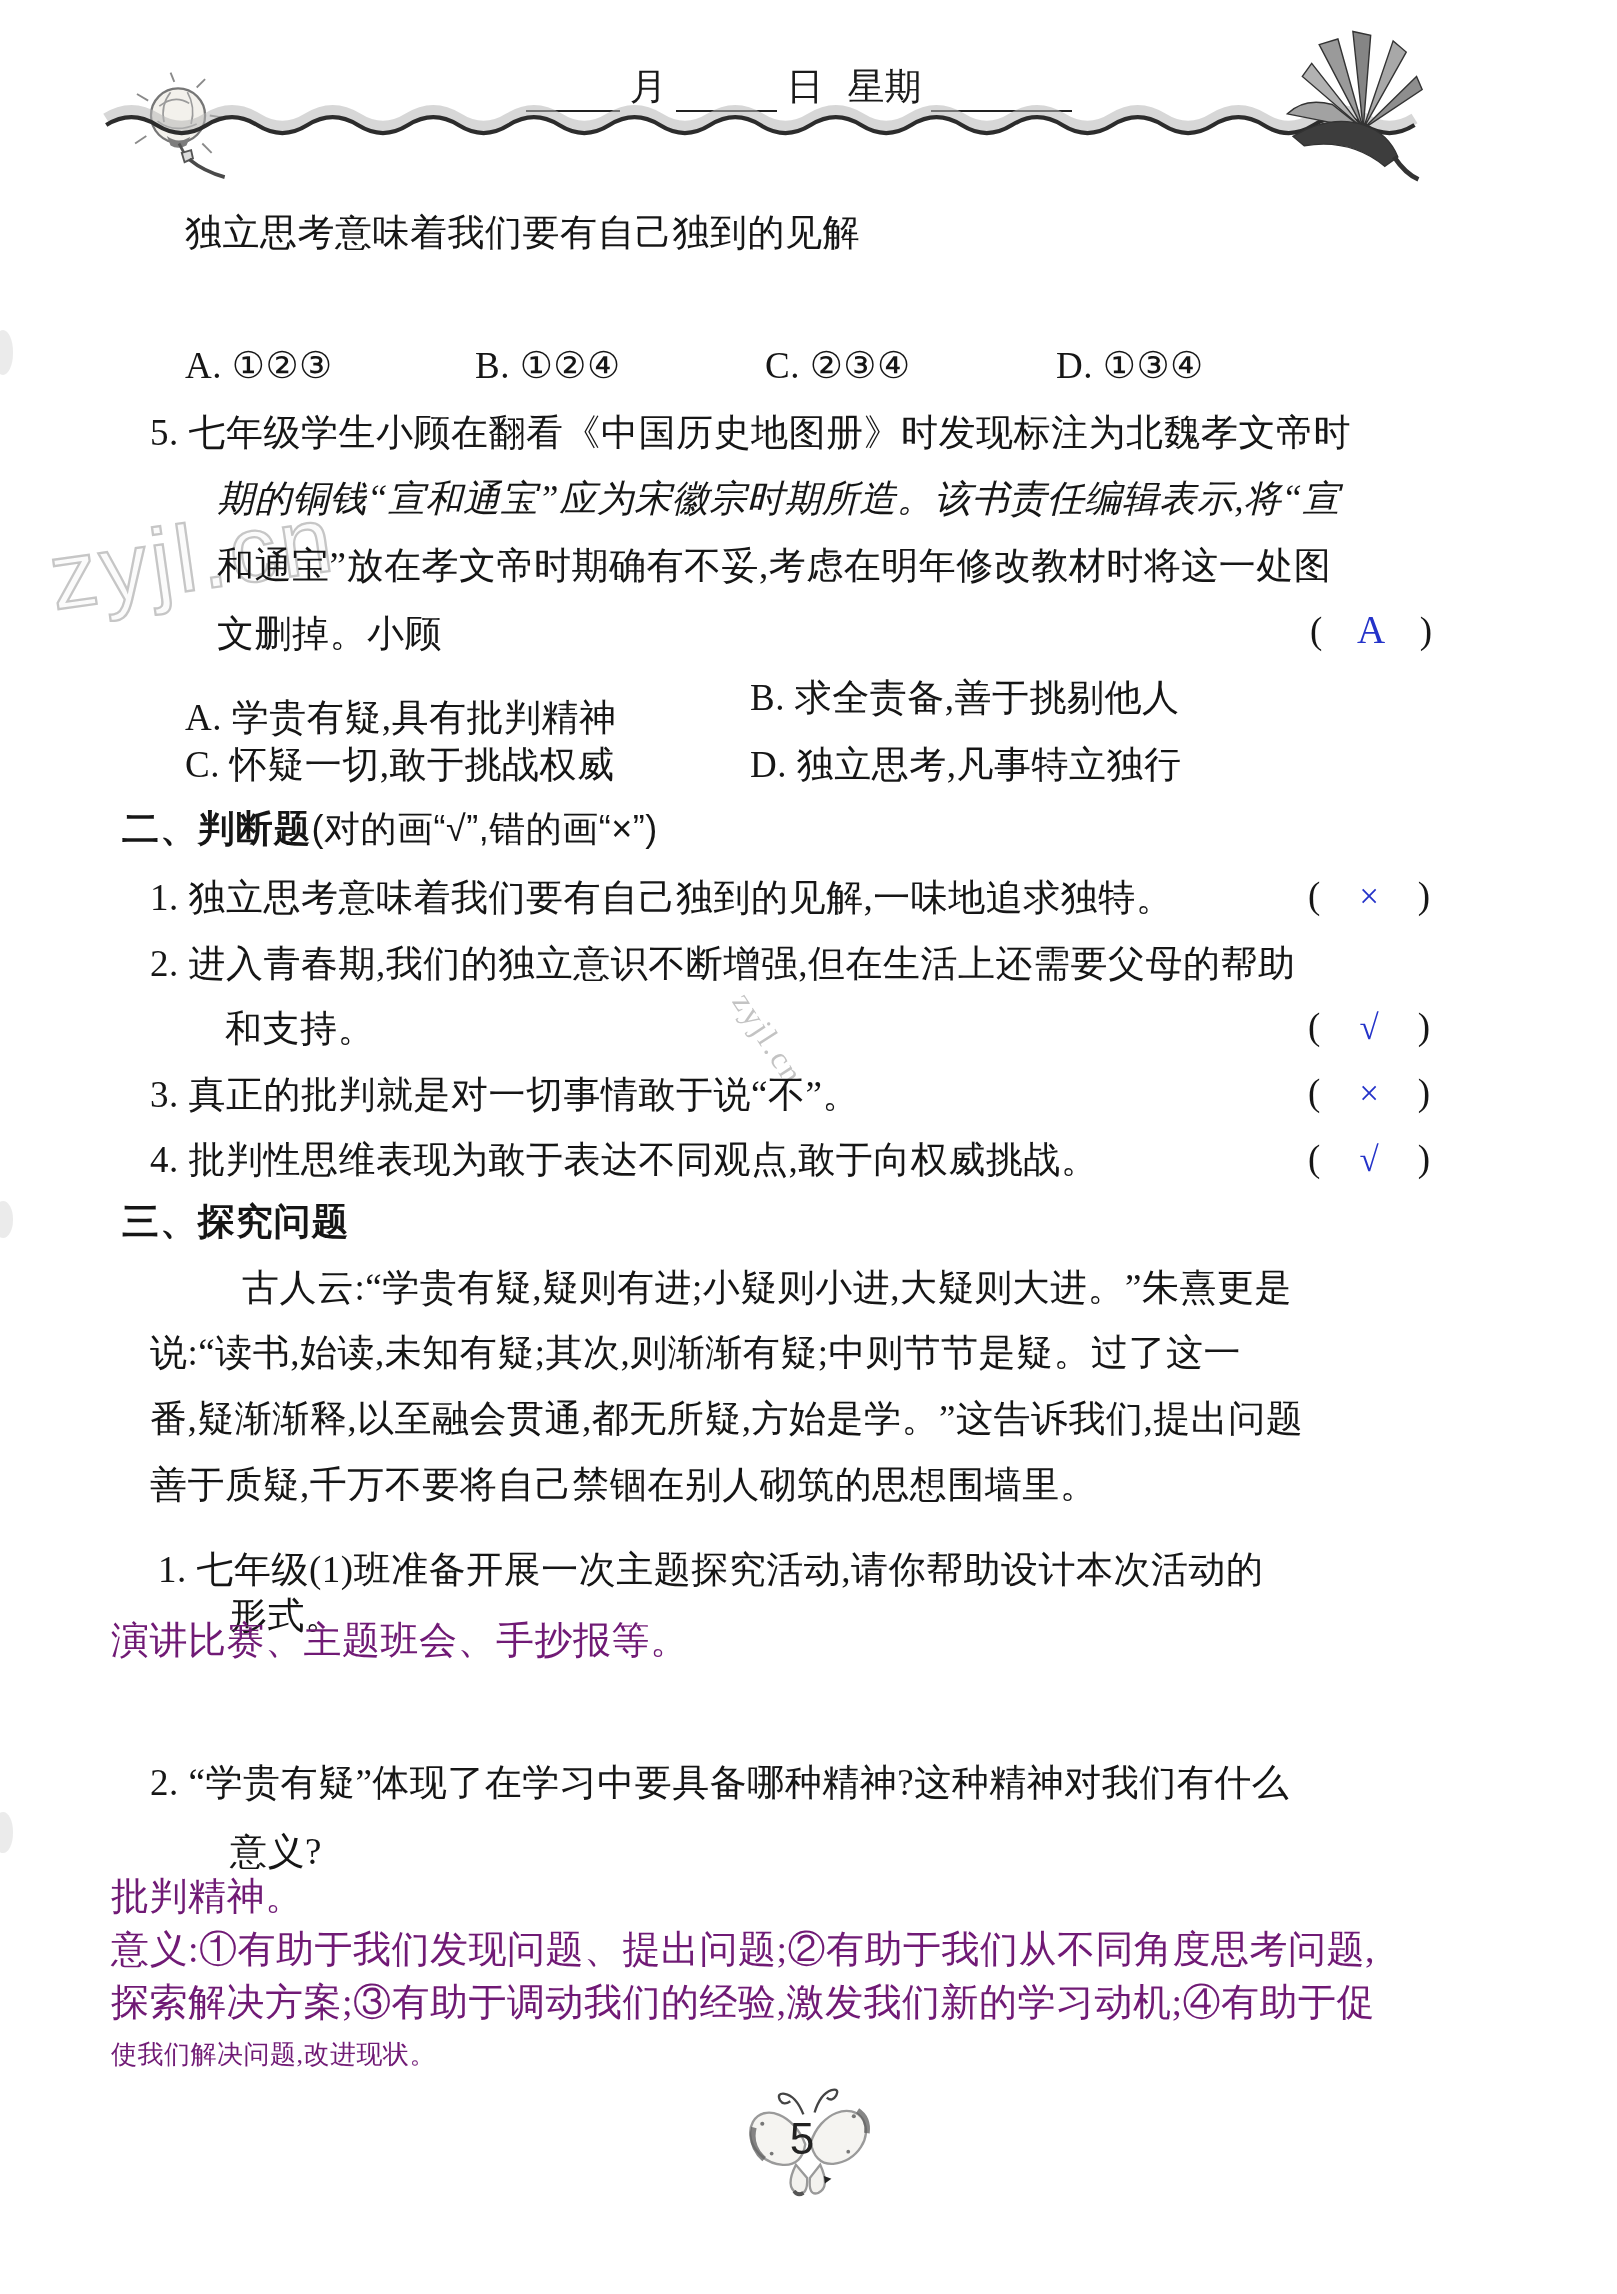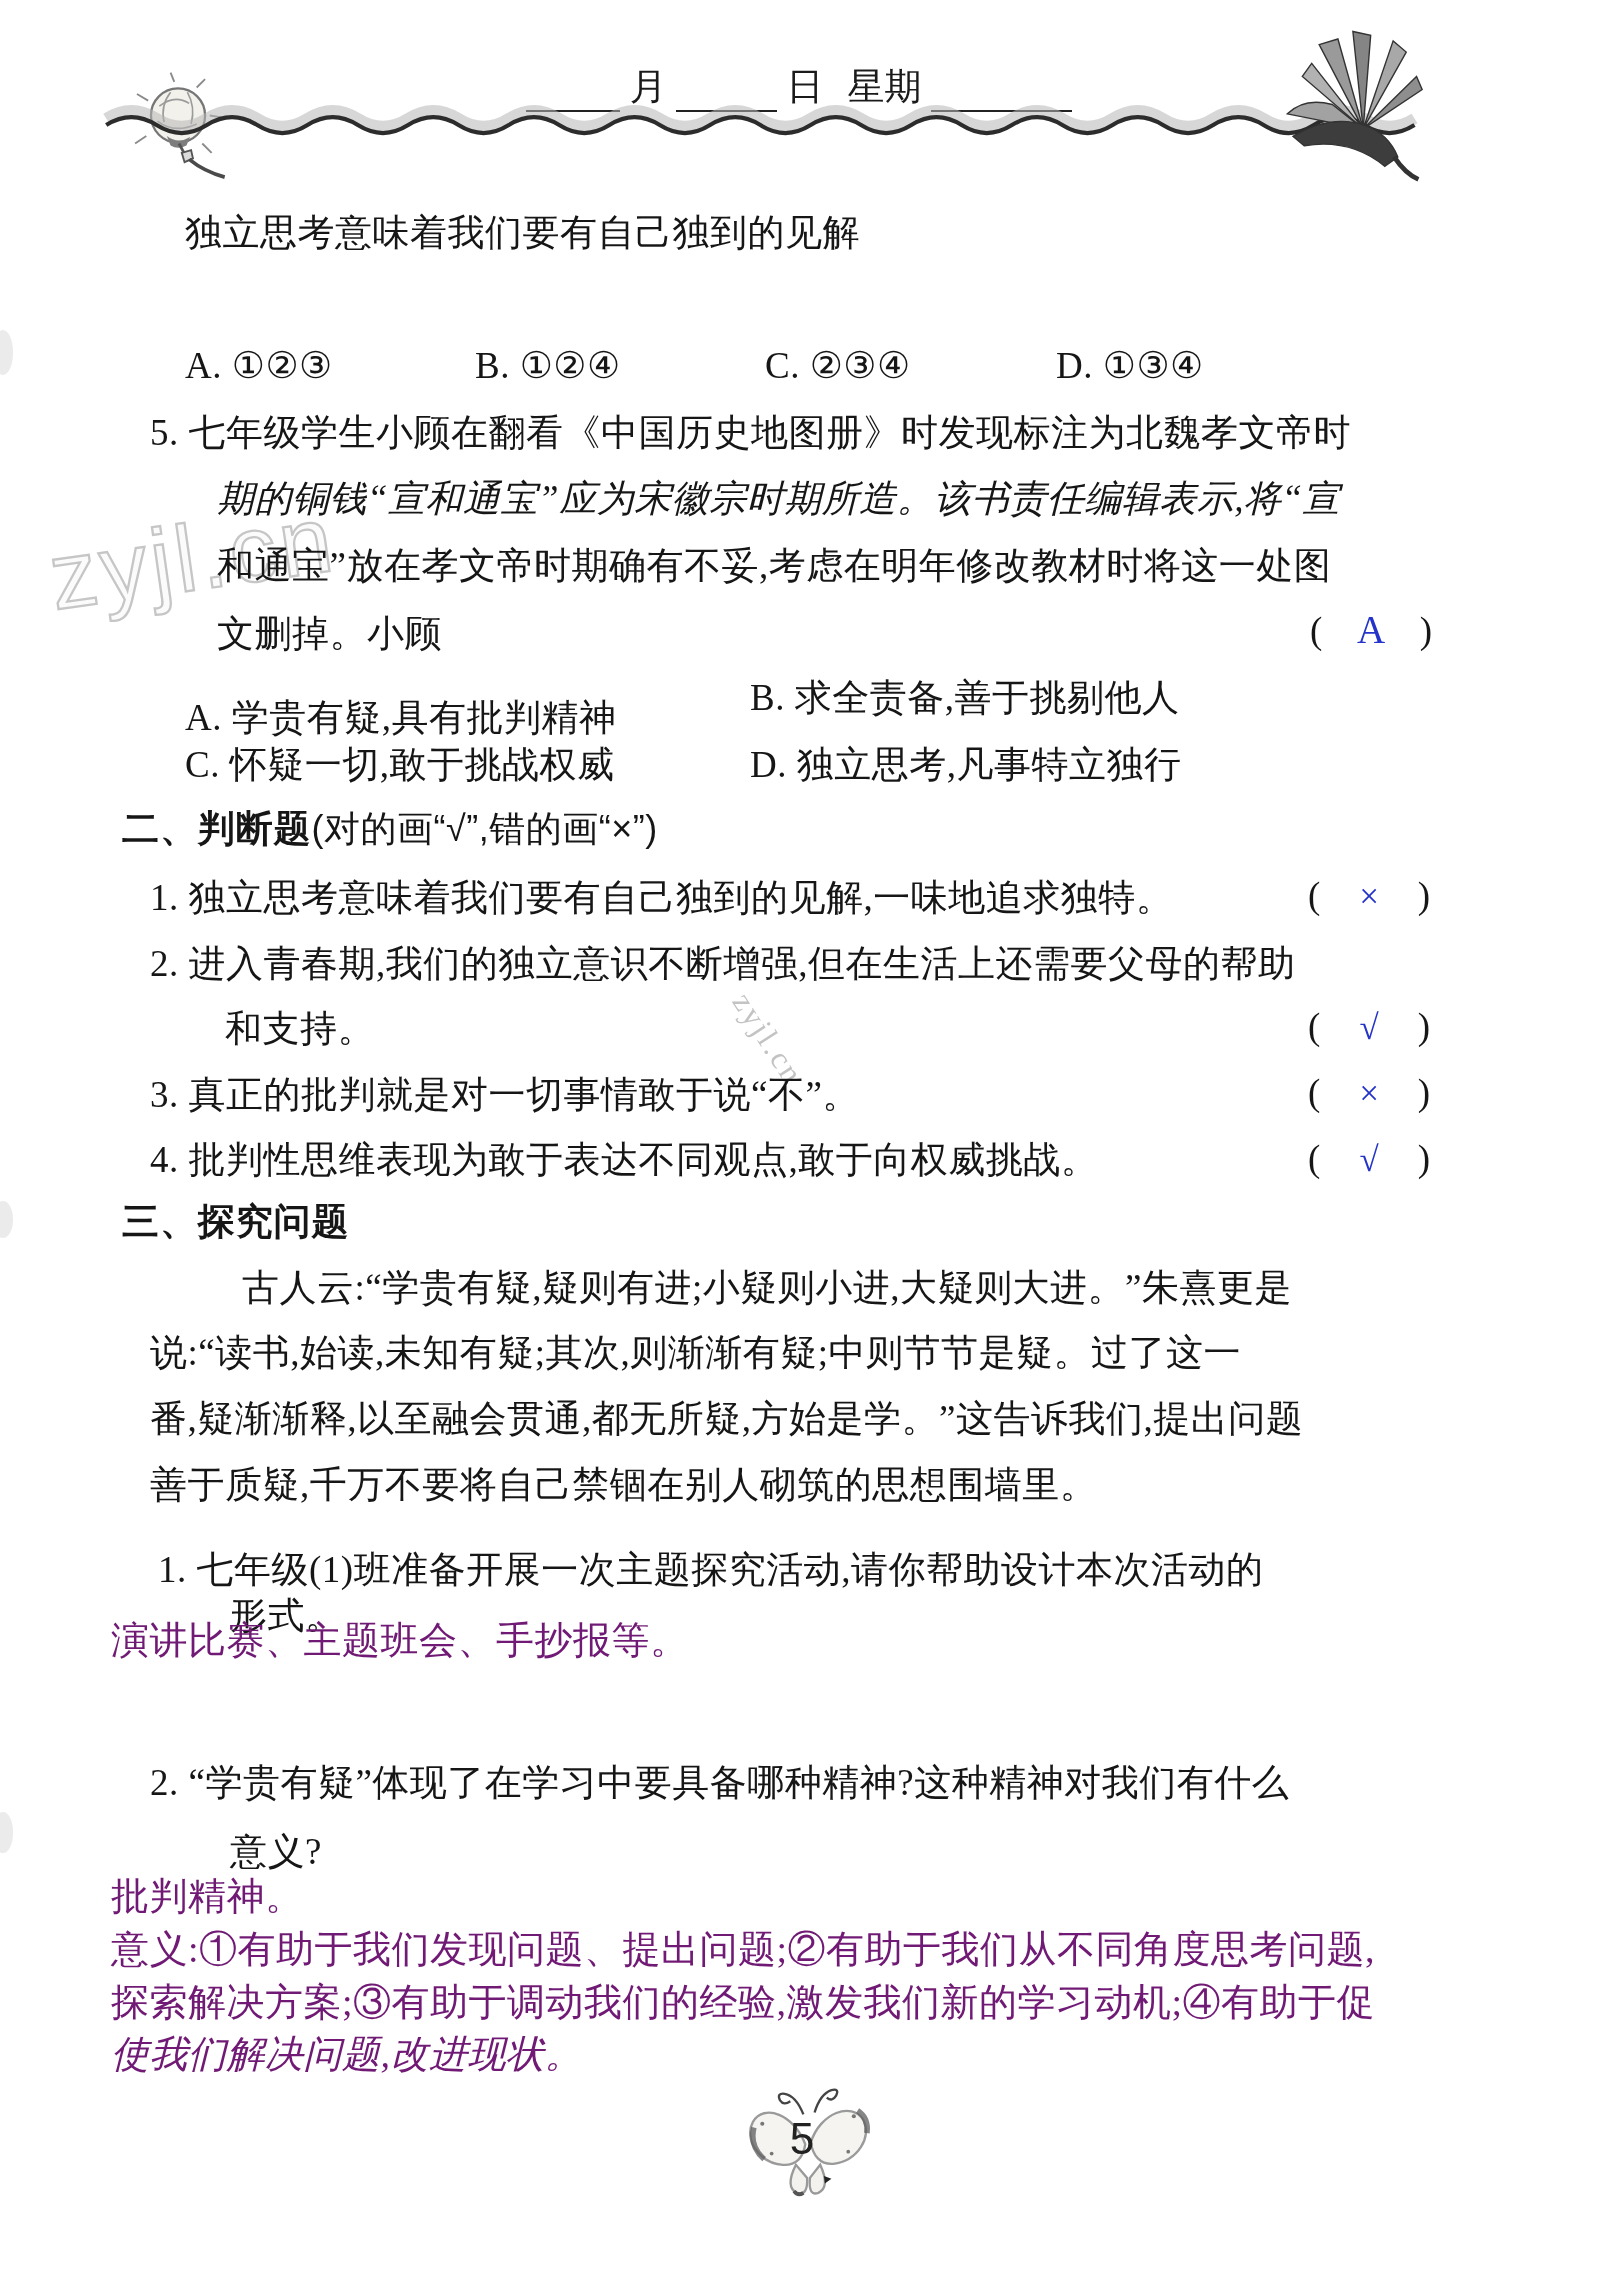--- a/index.html
+++ b/index.html
@@ -206,21 +206,21 @@
 
   <div class="ln" style="left:150px;top:1547px;margin-left:8px;">1. 七年级(1)班准备开展一次主题探究活动,请你帮助设计本次活动的</div>
   <div class="ln" style="left:230px;top:1593px;">形式。</div>
   <div class="ln blue" style="left:111px;top:1618px;font-size:38px;">演讲比赛、主题班会、手抄报等。</div>
 
   <div class="ln" style="left:150px;top:1760px;">2. “学贵有疑”体现了在学习中要具备哪种精神?这种精神对我们有什么</div>
   <div class="ln" style="left:230px;top:1829px;">意义?</div>
   <div class="ln blue" style="left:111px;top:1874px;font-size:38px;">批判精神。</div>
   <div class="ln blue" style="left:111px;top:1927px;font-size:38px;">意义:①有助于我们发现问题、提出问题;②有助于我们从不同角度思考问题,</div>
   <div class="ln blue" style="left:111px;top:1980px;font-size:38px;">探索解决方案;③有助于调动我们的经验,激发我们新的学习动机;④有助于促</div>
-  <div class="ln blue" style="left:111px;top:2032px;font-size:38px;font-style:italic;">使我们解决问题,改进现状。</div>
+  <div class="ln blue" style="left:111px;top:2032px;font-size:26px;">使我们解决问题,改进现状。</div>
 
   <svg style="left:738px;top:2086px;" width="142" height="124" viewBox="0 0 152 132">
     <path d="M70 30 Q62 10 50 8 Q41 7 45 15 Q49 21 56 16" stroke="#444" stroke-width="2.5" fill="none"></path>
     <path d="M82 28 Q88 8 100 4 Q109 2 105 10 Q101 17 95 12" stroke="#444" stroke-width="2.5" fill="none"></path>
     <path d="M72 62 C60 30 28 18 16 38 C6 56 22 82 48 84 C62 85 70 76 72 62 Z" fill="#f5f4f1" stroke="#9a9a9a" stroke-width="2.5"></path>
     <path d="M78 60 C88 28 122 16 134 36 C144 54 128 80 102 83 C88 84 80 74 78 60 Z" fill="#f5f4f1" stroke="#9a9a9a" stroke-width="2.5"></path>
     <path d="M62 84 Q50 108 63 114 Q75 118 74 98 Z" fill="#f3f2ef" stroke="#999" stroke-width="2.5"></path>
     <path d="M88 84 Q99 108 86 114 Q75 118 77 98 Z" fill="#f3f2ef" stroke="#999" stroke-width="2.5"></path>
     <path d="M17 44 Q12 64 28 78" stroke="#5d5d5d" stroke-width="6" fill="none" opacity="0.75"></path>
     <path d="M128 26 Q140 34 138 50" stroke="#5d5d5d" stroke-width="6" fill="none" opacity="0.75"></path>

